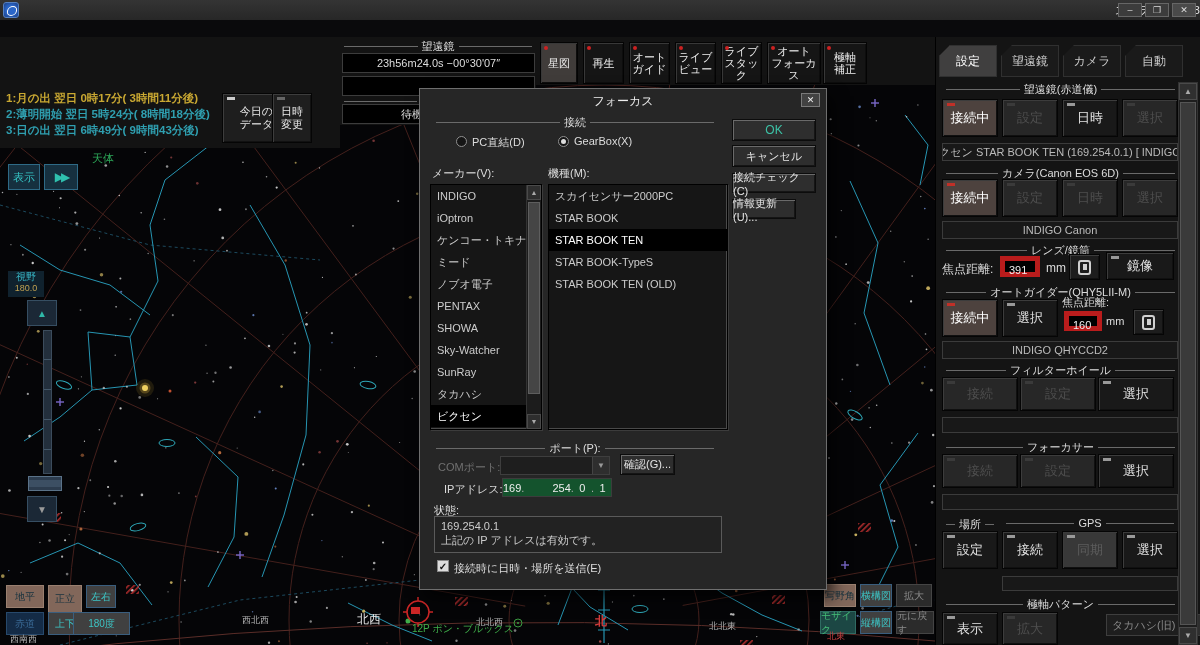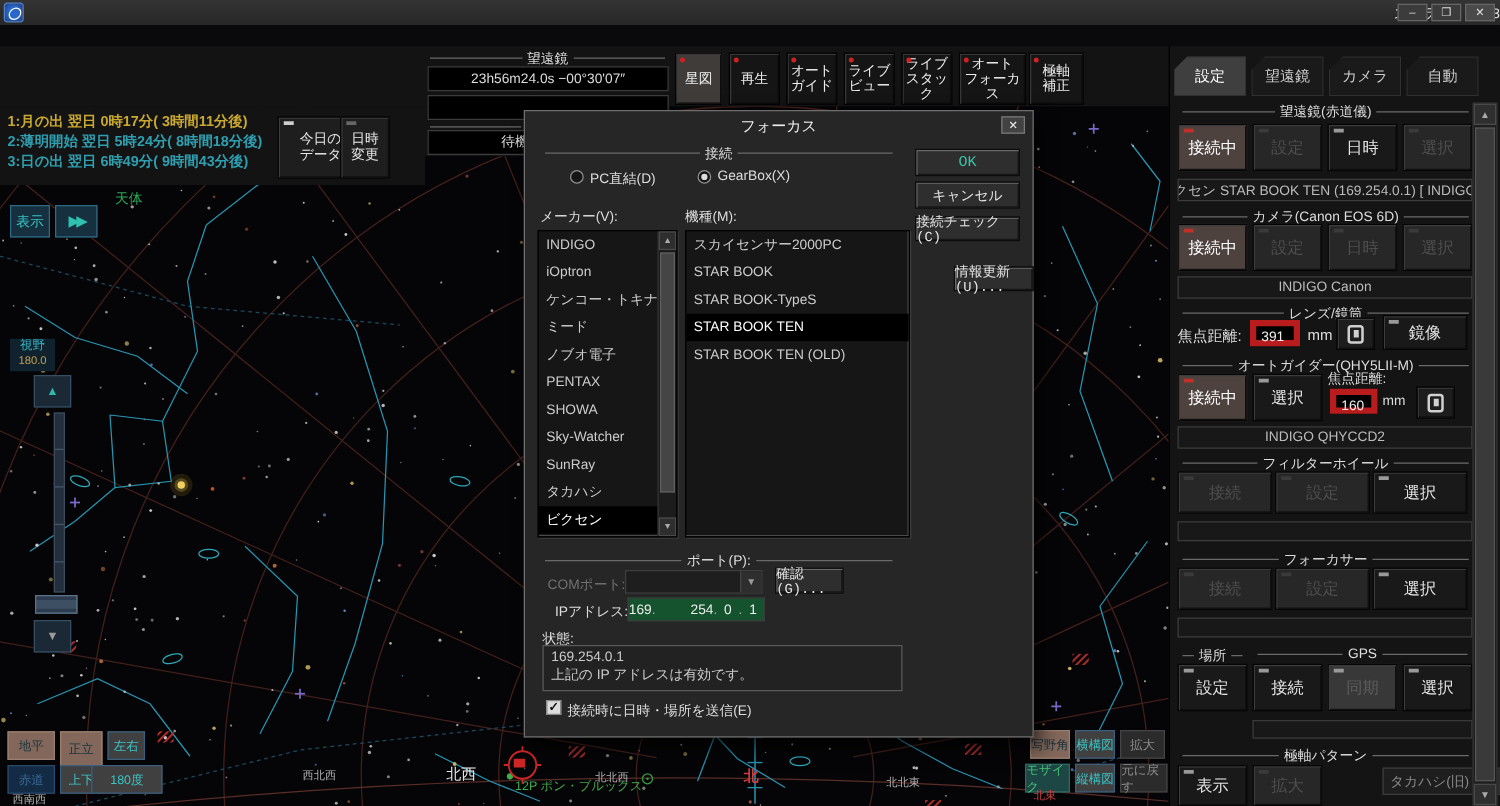--- a/index.html
+++ b/index.html
@@ -146,21 +146,21 @@
 
   
   #dialog { left:419px; top:88px; width:408px; height:502px; background:#262626;
     border:1px solid #6e6e6e; z-index:50; box-shadow:6px 8px 14px rgba(0,0,0,.65);
     font-size:11px; color:#ddd; }
   #dlg-title { left:0; top:4px; width:100%; text-align:center; font-size:12px; color:#eee; }
   #dlg-close { left:381px; top:4px; width:19px; height:14px; background:#424242; border:1px solid #7a7a7a;
     color:#eee; font-size:9px; line-height:12px; text-align:center; }
   .dbtn { position:absolute; background:#2e2e2e; border:1px solid #0c0c0c;
     box-shadow:inset 1px 1px 0 #6a6a6a, inset -1px -1px 0 #151515;
-    color:#e5e5e5; display:flex; align-items:center; justify-content:center; font-size:11px;font-family:Liberation Mono, monospace; }
+    color:#e5e5e5; display:flex; align-items:center; justify-content:center; font-size:11px; }
   .dbtn.accent { color:#3cc2a6; font-size:12px; }
   .radio { position:absolute; width:11px; height:11px; border-radius:50%; background:#151515;
     border:1px solid #909090; }
   .radio.checked::after { content:""; position:absolute; left:2px; top:2px; width:5px; height:5px;
     border-radius:50%; background:#ddd; }
   .dlabel { position:absolute; color:#ddd; white-space:nowrap; }
   .listbox { position:absolute; background:#161616; border:1px solid #000;
     box-shadow:inset -1px -1px 0 #4a4a4a, 1px 1px 0 #3c3c3c; overflow:hidden; }
   .litem { height:22px; line-height:22px; padding-left:6px; color:#ccc; white-space:nowrap; }
   .litem.selected { background:#000; color:#fff; }
@@ -1015,21 +1015,21 @@
     <div id="dlg-radios">
         <div class="radio" style="left: 36px; top: 47px;"></div>
         <div class="dlabel" style="left: 52px; top: 46px;">PC直結(D)</div>
         <div class="radio checked" style="left: 138px; top: 47px;"></div>
         <div class="dlabel" style="left: 154px; top: 46px;">GearBox(X)</div>
       </div>
     <div id="dlg-actions">
         <div class="dbtn accent" style="left: 312px; top: 30px; width: 84px; height: 22px;">OK</div>
         <div class="dbtn" style="left: 312px; top: 56px; width: 84px; height: 22px;">キャンセル</div>
         <div class="dbtn" style="left: 312px; top: 84px; width: 84px; height: 20px;">接続チェック(C)</div>
-        <div class="dbtn" style="left: 312px; top: 124px; width: 64px; height: 20px; margin-left: 31px;">情報更新(U)...</div>
+        <div class="dbtn" style="left: 312px; top: 110px; width: 64px; height: 20px;">情報更新(U)...</div>
       </div>
 
     <div class="dlabel" style="left:12px;top:77px">メーカー(V):</div>
     <div class="dlabel" style="left:128px;top:77px">機種(M):</div>
 
     <div class="listbox" id="maker-list" style="left:10px;top:95px;width:112px;height:246px">
       <div id="maker-items">
           <div class="litem">INDIGO</div>
           <div class="litem">iOptron</div>
           <div class="litem">ケンコー・トキナー</div>
@@ -1044,22 +1044,22 @@
         </div>
       <div id="maker-scroll">
         <div class="mssbtn" style="top:0">▲</div>
         <div id="maker-thumb"></div>
         <div class="mssbtn" style="bottom:0">▼</div>
       </div>
     </div>
     <div class="listbox" id="model-list" style="left:128px;top:95px;width:180px;height:246px">
         <div class="litem">スカイセンサー2000PC</div>
         <div class="litem">STAR BOOK</div>
+        <div class="litem selected">STAR BOOK TEN</div>
         <div class="litem">STAR BOOK-TypeS</div>
-        <div class="litem selected">STAR BOOK TEN</div>
         <div class="litem">STAR BOOK TEN (OLD)</div>
       </div>
 
     <div class="abs hdrflex" style="left:12px;top:352px;width:286px">
       <span class="hline"></span>
         <span>ポート(P):</span>
         <span class="hline"></span>
     </div>
     <div class="dlabel" style="left:18px;top:371px;color:#707070">COMポート:</div>
     <div class="dropdown" style="left:80px;top:367px;width:110px;height:19px">

